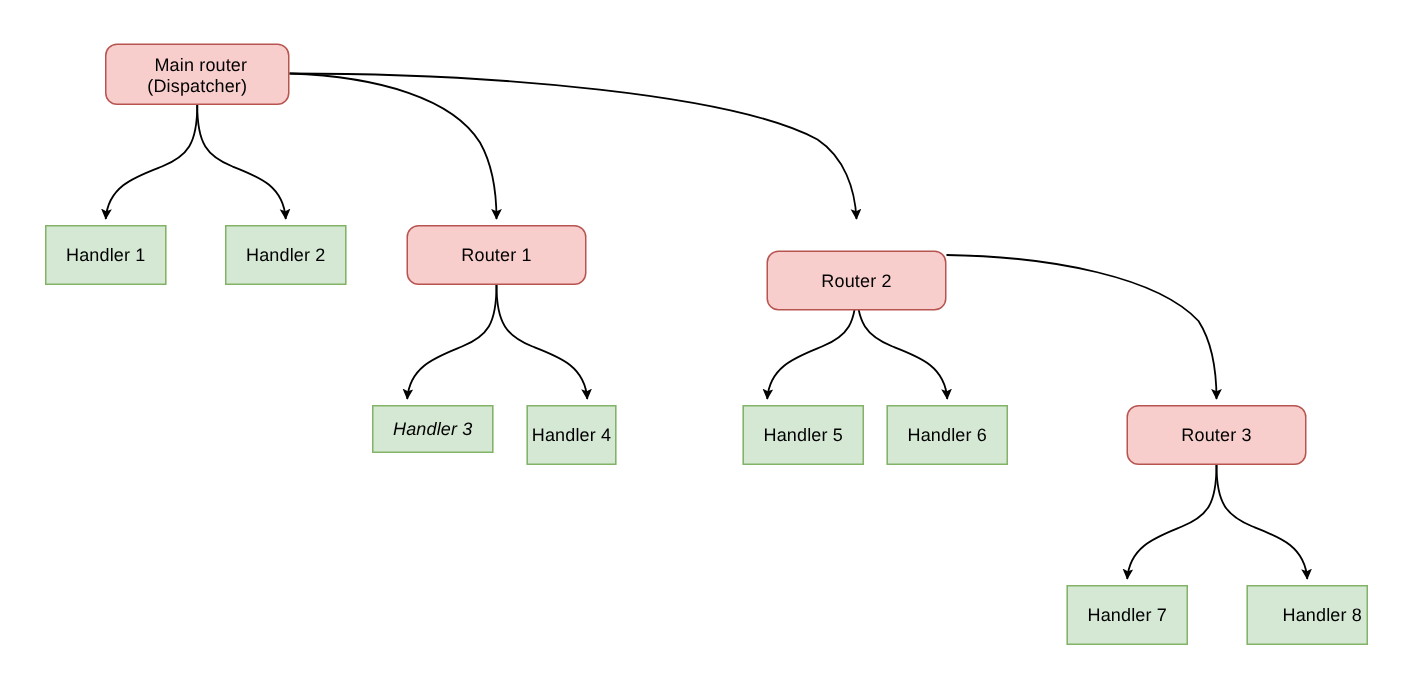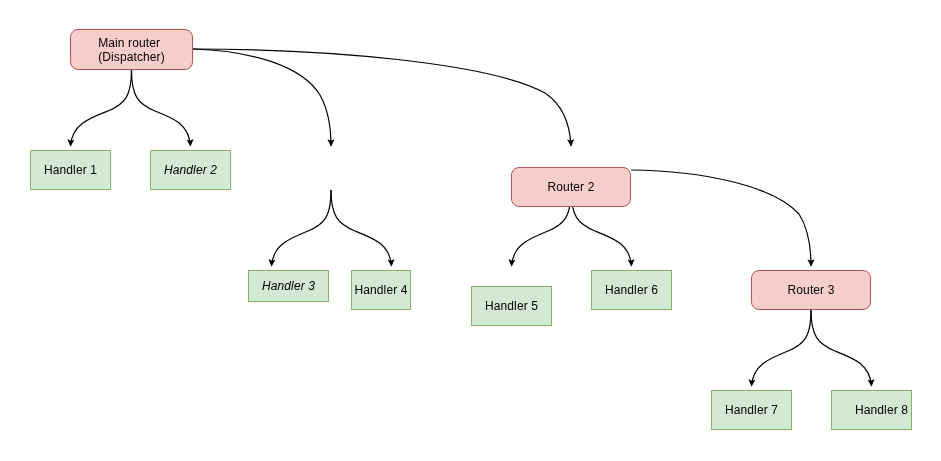--- a/index.html
+++ b/index.html
@@ -24,21 +24,21 @@
     width: 941px;
     height: 461px;
     pointer-events: none;
   }
   .node {
     position: absolute;
     box-sizing: border-box;
     display: flex;
     align-items: center;
     justify-content: center;
-    text-align: left;
+    text-align: right;
     font-size: 12px;
     line-height: 14px;
     color: #000000;
     letter-spacing: 0.1px;
     white-space: pre-line;
     z-index: 2;
   }
   .node-router {
     background: #f8cecc;
     border: 1px solid #b85450;
@@ -93,38 +93,41 @@
 
   <div class="node node-router" style="left:70px; top:29px; width:123px; height:41px;">
     <span class="node-label">Main router
 (Dispatcher)</span>
   </div>
 
   <div class="node node-handler" style="left:30px; top:150px; width:81px; height:40px;">
     <span class="node-label">Handler 1</span>
   </div>
 
-  <div class="node node-handler" style="left:150px; top:150px; width:81px; height:40px;font-style:italic;">
+  <div class="node node-handler" style="left:150px; top:150px; width:81px; height:40px;">
     <span class="node-label">Handler 2</span>
   </div>
 
+  <div class="node node-router" style="left:271px; top:150px; width:120px; height:40px;">
+    <span class="node-label">Router 1</span>
+  </div>
 
   <div class="node node-router" style="left:511px; top:150px; width:120px; height:40px;margin-top:17px;">
     <span class="node-label">Router 2</span>
   </div>
 
   <div class="node node-handler" style="left:248px; top:270px; width:81px; height:32px;font-style:italic;">
     <span class="node-label">Handler 3</span>
   </div>
 
   <div class="node node-handler" style="left:351px; top:270px; width:60px; height:40px;">
     <span class="node-label">Handler 4</span>
   </div>
 
-  <div class="node node-handler" style="left:471px; top:270px; width:81px; height:40px;margin-top:16px;">
+  <div class="node node-handler" style="left:495px; top:270px; width:81px; height:40px;">
     <span class="node-label">Handler 5</span>
   </div>
 
   <div class="node node-handler" style="left:591px; top:270px; width:81px; height:40px;">
     <span class="node-label">Handler 6</span>
   </div>
 
   <div class="node node-router" style="left:751px; top:270px; width:120px; height:40px;">
     <span class="node-label">Router 3</span>
   </div>

